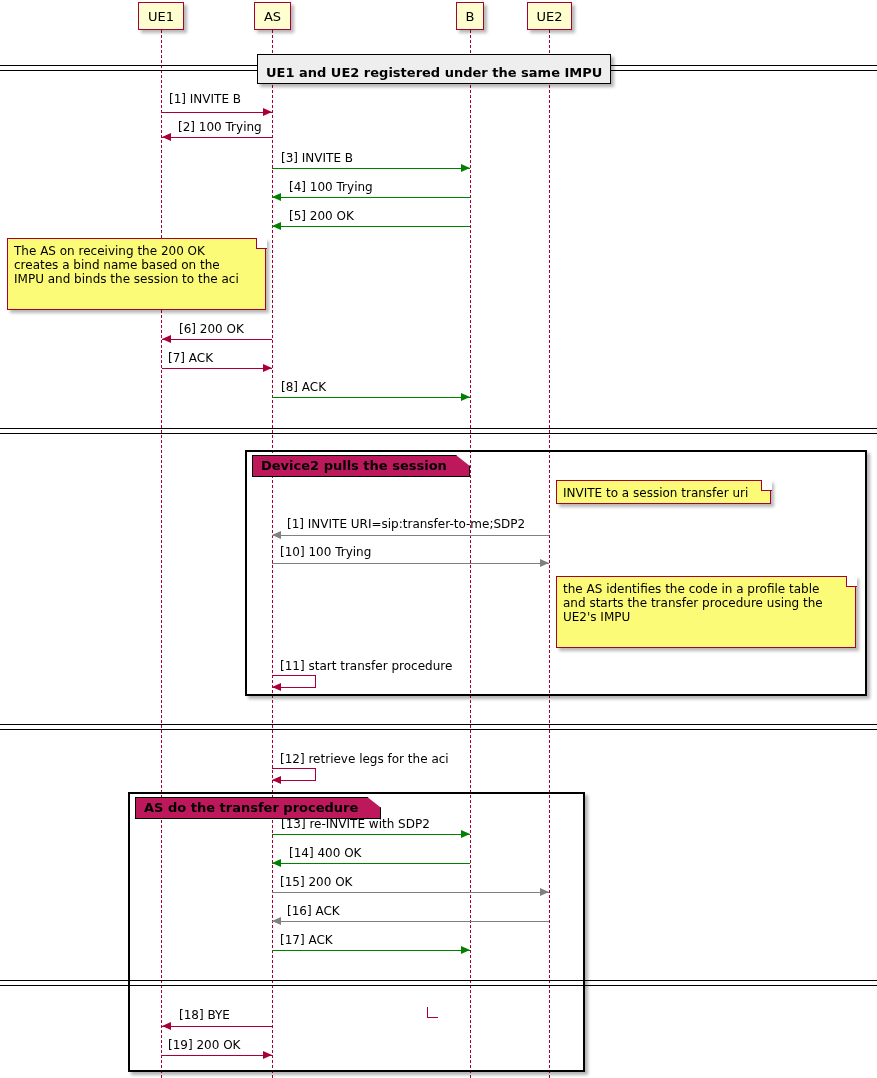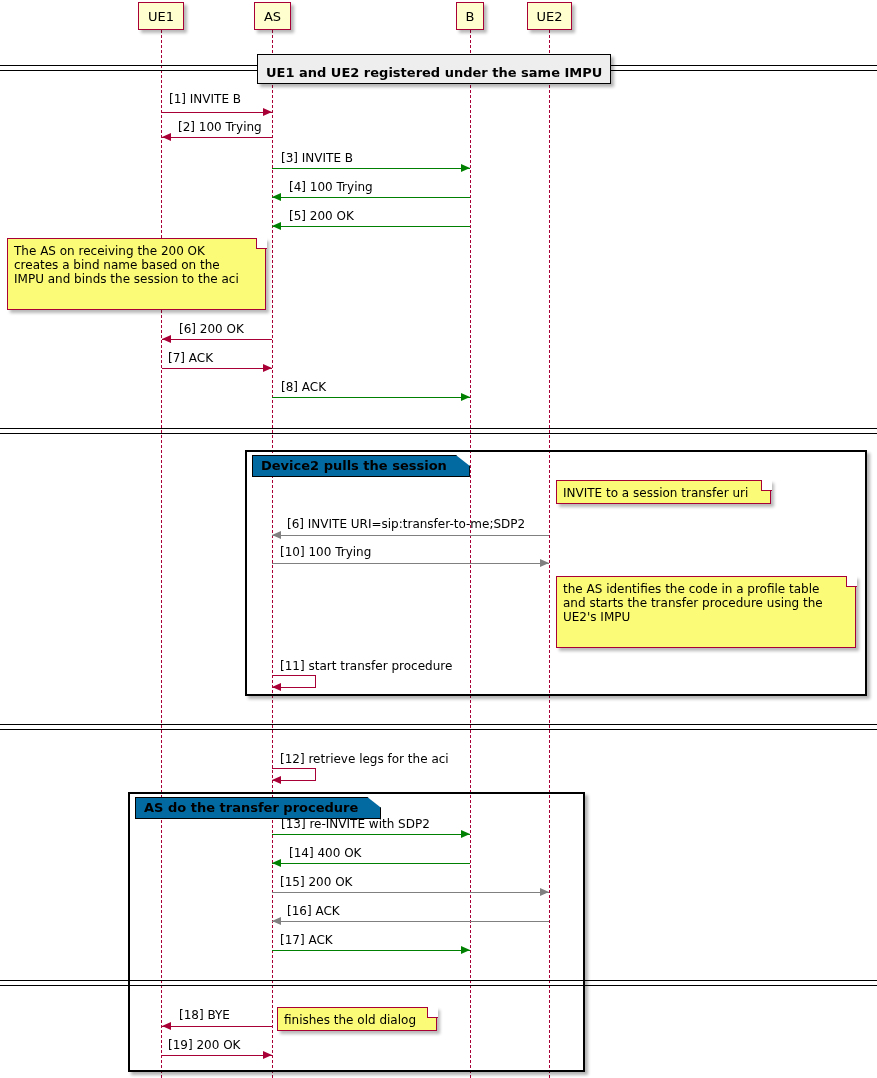--- a/index.html
+++ b/index.html
@@ -115,21 +115,21 @@
   .group-box {
     position: absolute;
     box-sizing: border-box;
     border: 2px solid #000000;
     background: transparent;
     box-shadow: 3px 3px 3px rgba(0,0,0,0.30);
   }
   .group-header {
     position: absolute;
     box-sizing: border-box;
-    background: #0369a1;
+    background: #be185d;
     border: 1.5px solid #000000;
     font-size: 13px;
     font-weight: bold;
     color: #000000;
     white-space: nowrap;
     padding: 3px 22px 4px 8px;
     line-height: 1;
     clip-path: polygon(0 0, calc(100% - 14px) 0, 100% 50%, 100% 100%, 0 100%);
   }
 
@@ -219,21 +219,21 @@
   <div class="arrowhead right green" style="left:461px; top:393px;"></div>
 
   <div class="divider-lines" style="top:428px;"></div>
 
   <div class="group-box" style="left:245px; top:450px; width:622px; height:246px;"></div>
   <div class="group-header" style="left:252px; top:455px;">Device2 pulls the session</div>
 
   <div class="note" style="left:556px; top:480px; width:215px; height:24px;">INVITE to a session transfer uri</div>
   <div class="note-fold" style="left:761px; top:480px;"></div>
 
-  <div class="msg-label" style="left:287px; top:518px;">[6] INVITE URI=sip:transfer-to-me;SDP2</div>
+  <div class="msg-label" style="left:287px; top:518px;">[1] INVITE URI=sip:transfer-to-me;SDP2</div>
   <div class="msg gray" style="left:272px; top:535px; width:277px;"></div>
   <div class="arrowhead left gray" style="left:272px; top:531px;"></div>
 
   <div class="msg-label" style="left:280px; top:546px;">[10] 100 Trying</div>
   <div class="msg gray" style="left:272px; top:563px; width:277px;"></div>
   <div class="arrowhead right gray" style="left:540px; top:559px;"></div>
 
   <div class="note" style="left:556px; top:576px; width:300px; height:72px;">the AS identifies the code in a profile table
 and starts the transfer procedure using the
 UE2's IMPU</div>
@@ -271,20 +271,19 @@
   <div class="msg-label" style="left:280px; top:934px;">[17] ACK</div>
   <div class="msg green" style="left:272px; top:950px; width:198px;"></div>
   <div class="arrowhead right green" style="left:461px; top:946px;"></div>
 
   <div class="divider-lines" style="top:980px;"></div>
 
   <div class="msg-label" style="left:179px; top:1009px;">[18] BYE</div>
   <div class="msg" style="left:162px; top:1026px; width:110px;"></div>
   <div class="arrowhead left" style="left:162px; top:1022px;"></div>
 
-  <div class="note" style="left:277px; top:1007px; width:160px; height:24px;">finishes the old dialog</div>
   <div class="note-fold" style="left:427px; top:1007px;"></div>
 
   <div class="msg-label" style="left:168px; top:1039px;">[19] 200 OK</div>
   <div class="msg" style="left:162px; top:1055px; width:110px;"></div>
   <div class="arrowhead right" style="left:263px; top:1051px;"></div>
 
 </div>
 
 </body></html>

